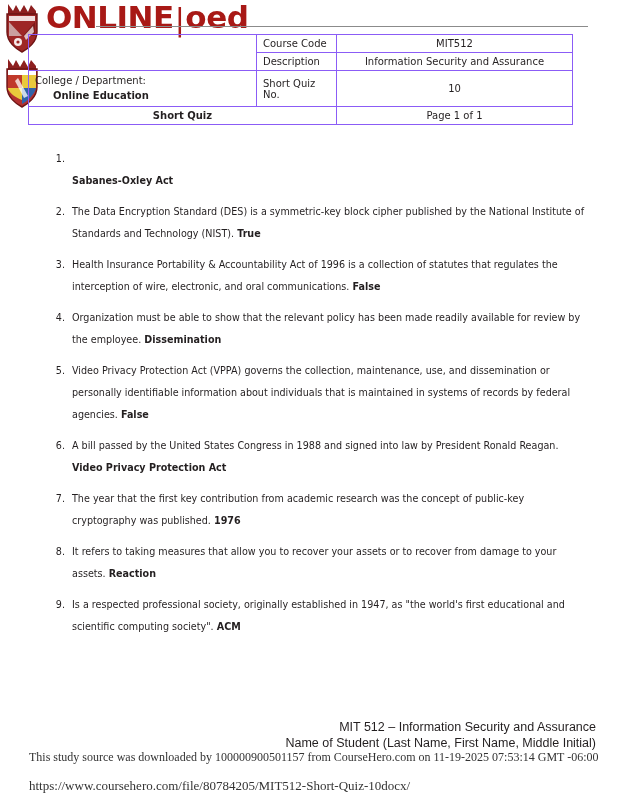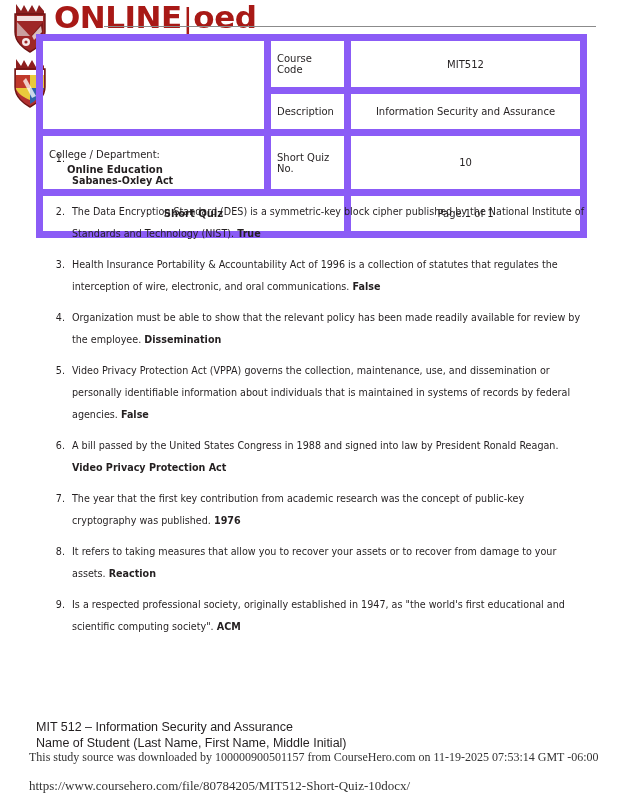--- a/index.html
+++ b/index.html
@@ -12,21 +12,21 @@
     height: 799px;
     position: relative;
     font-family: "Liberation Sans", sans-serif;
     color: #231f20;
     overflow: hidden;
   }
 
   
   .header-band {
     position: absolute;
-    left: 8px;
+    left: 0;
     top: 0;
     width: 489px;
     height: 150px;
   }
 
   .crest {
     position: absolute;
     width: 36px;
     height: 52px;
   }
@@ -71,24 +71,24 @@
   
   .info-table {
     position: absolute;
     left: 28px;
     top: 34px;
     width: 544px;
     border-collapse: collapse;
     table-layout: fixed;
   }
   .info-table td {
-    border: 7px solid #8b5cf6;
+    border: 1px solid #8b5cf6;
     font-size: 10px;
     color: #231f20;
-    padding: 12px 6px;
+    padding: 3px 6px;
     vertical-align: middle;
     font-family: "DejaVu Sans", sans-serif;
   }
   .cell-blank { height: 27px; }
   .cell-label { text-align: left; }
   .cell-value { text-align: center; }
   .cell-dept {
     text-align: left;
     line-height: 1.45;
     padding-top: 4px;
@@ -147,20 +147,21 @@
     left: 36px;
     top: 719px;
     width: 560px;
   }
   .footer-line {
     font-family: "Liberation Sans", sans-serif;
     font-size: 12.5px;
     line-height: 16px;
     color: #231f20;
     white-space: nowrap;
+    text-align: right;
   }
 
   .ch-stamp {
     position: absolute;
     left: 29px;
     top: 752px;
     font-family: "Liberation Serif", serif;
     font-size: 12px;
     line-height: 10px;
     color: #333333;

